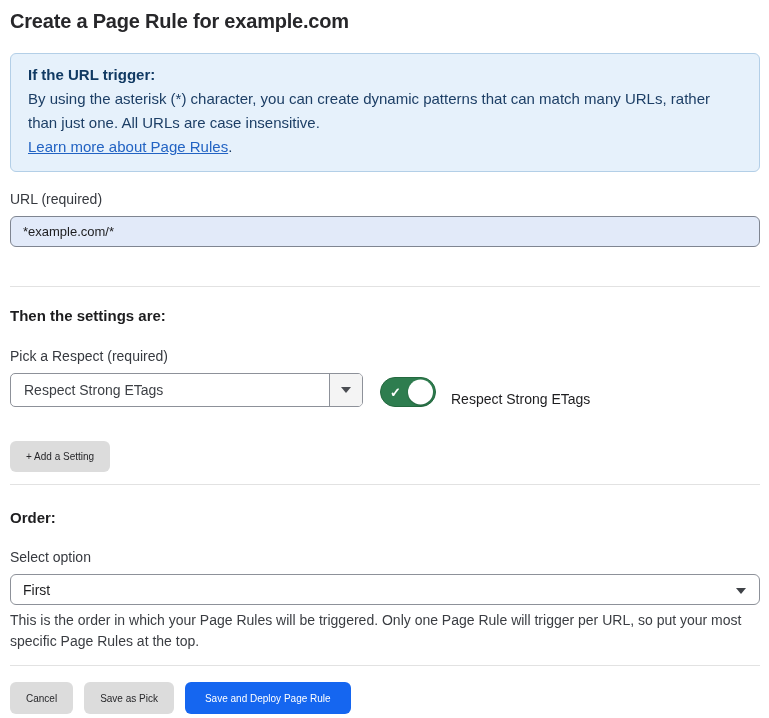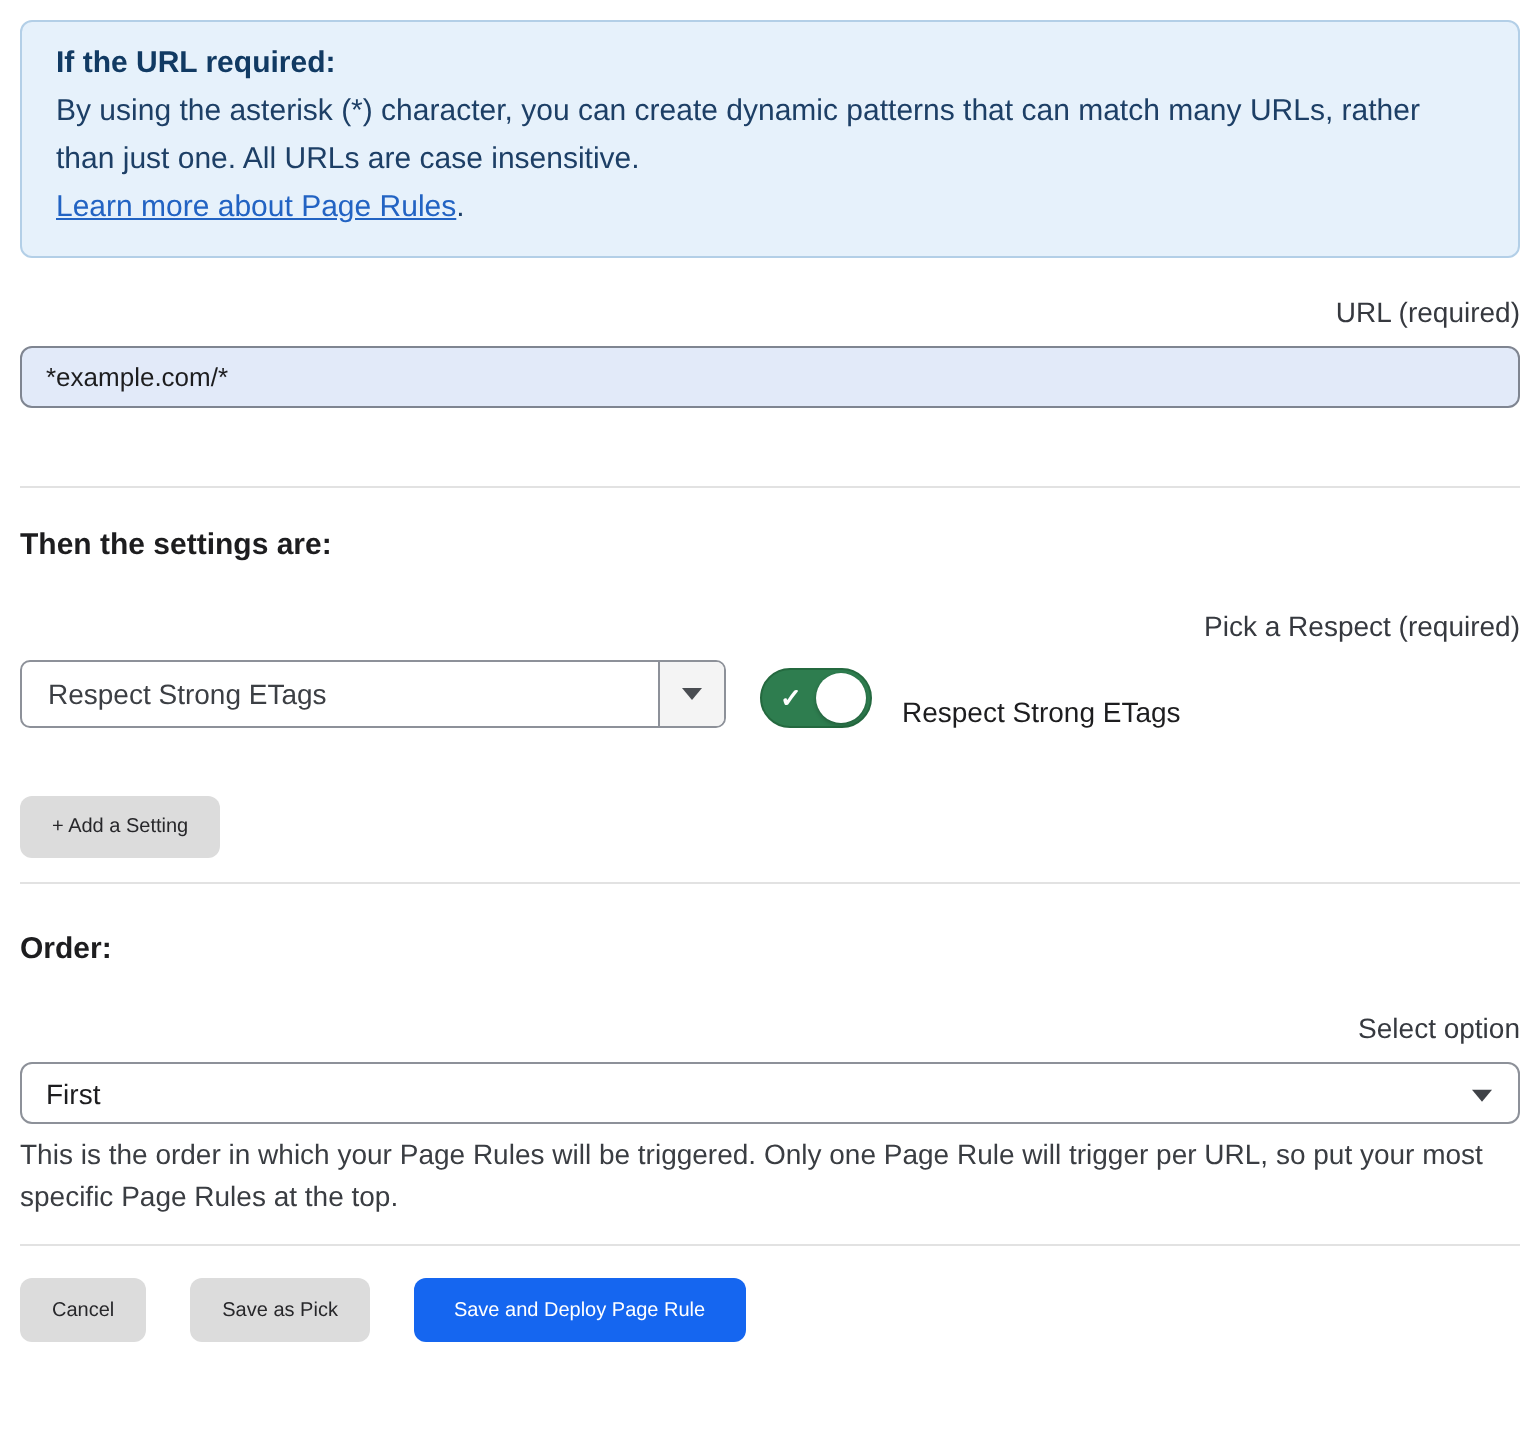--- a/index.html
+++ b/index.html
@@ -41,21 +41,20 @@
   .info-box a.info-link {
     color: #2263c3;
     text-decoration: underline;
     cursor: pointer;
   }
   
   .field-label {
     font-size: 14px;
     color: #36393f;
     margin-bottom: 9px;
-    text-align: right;
   }
   
   .url-input {
     width: 100%;
     height: 31px;
     background: #e2eaf9;
     border: 1px solid #7f8591;
     border-radius: 6px;
     padding: 12px 12px;
     font-family: "Liberation Sans", sans-serif;
@@ -198,36 +197,37 @@
   .help-text {
     font-size: 14px;
     line-height: 21px;
     color: #3a3d42;
     margin-bottom: 13px;
   }
   .divider.before-footer { margin-bottom: 16px; }
   
   .footer-actions {
     display: flex;
-    gap: 22px;
+    gap: 11px;
   }
   .btn.primary {
     background: #1566f0;
     color: #ffffff;
     padding: 0 20px;
   }
 </style>
 </head>
 <body>
 
 <div class="page">
 
+  <h1 class="page-title">Create a Page Rule for example.com</h1>
 
   <div class="info-box">
-    <div class="info-heading">If the URL required:</div>
+    <div class="info-heading">If the URL trigger:</div>
     <div class="info-body">By using the asterisk (*) character, you can create dynamic patterns that can match many URLs, rather than just one. All URLs are case insensitive.</div>
     <div><a class="info-link">Learn more about Page Rules</a><span>.</span></div>
   </div>
 
   <div class="field-label">URL (required)</div>
   <input class="url-input" type="text" value="*example.com/*" style="">
 
   <hr class="divider">
 
   <div class="section-heading">Then the settings are:</div>

